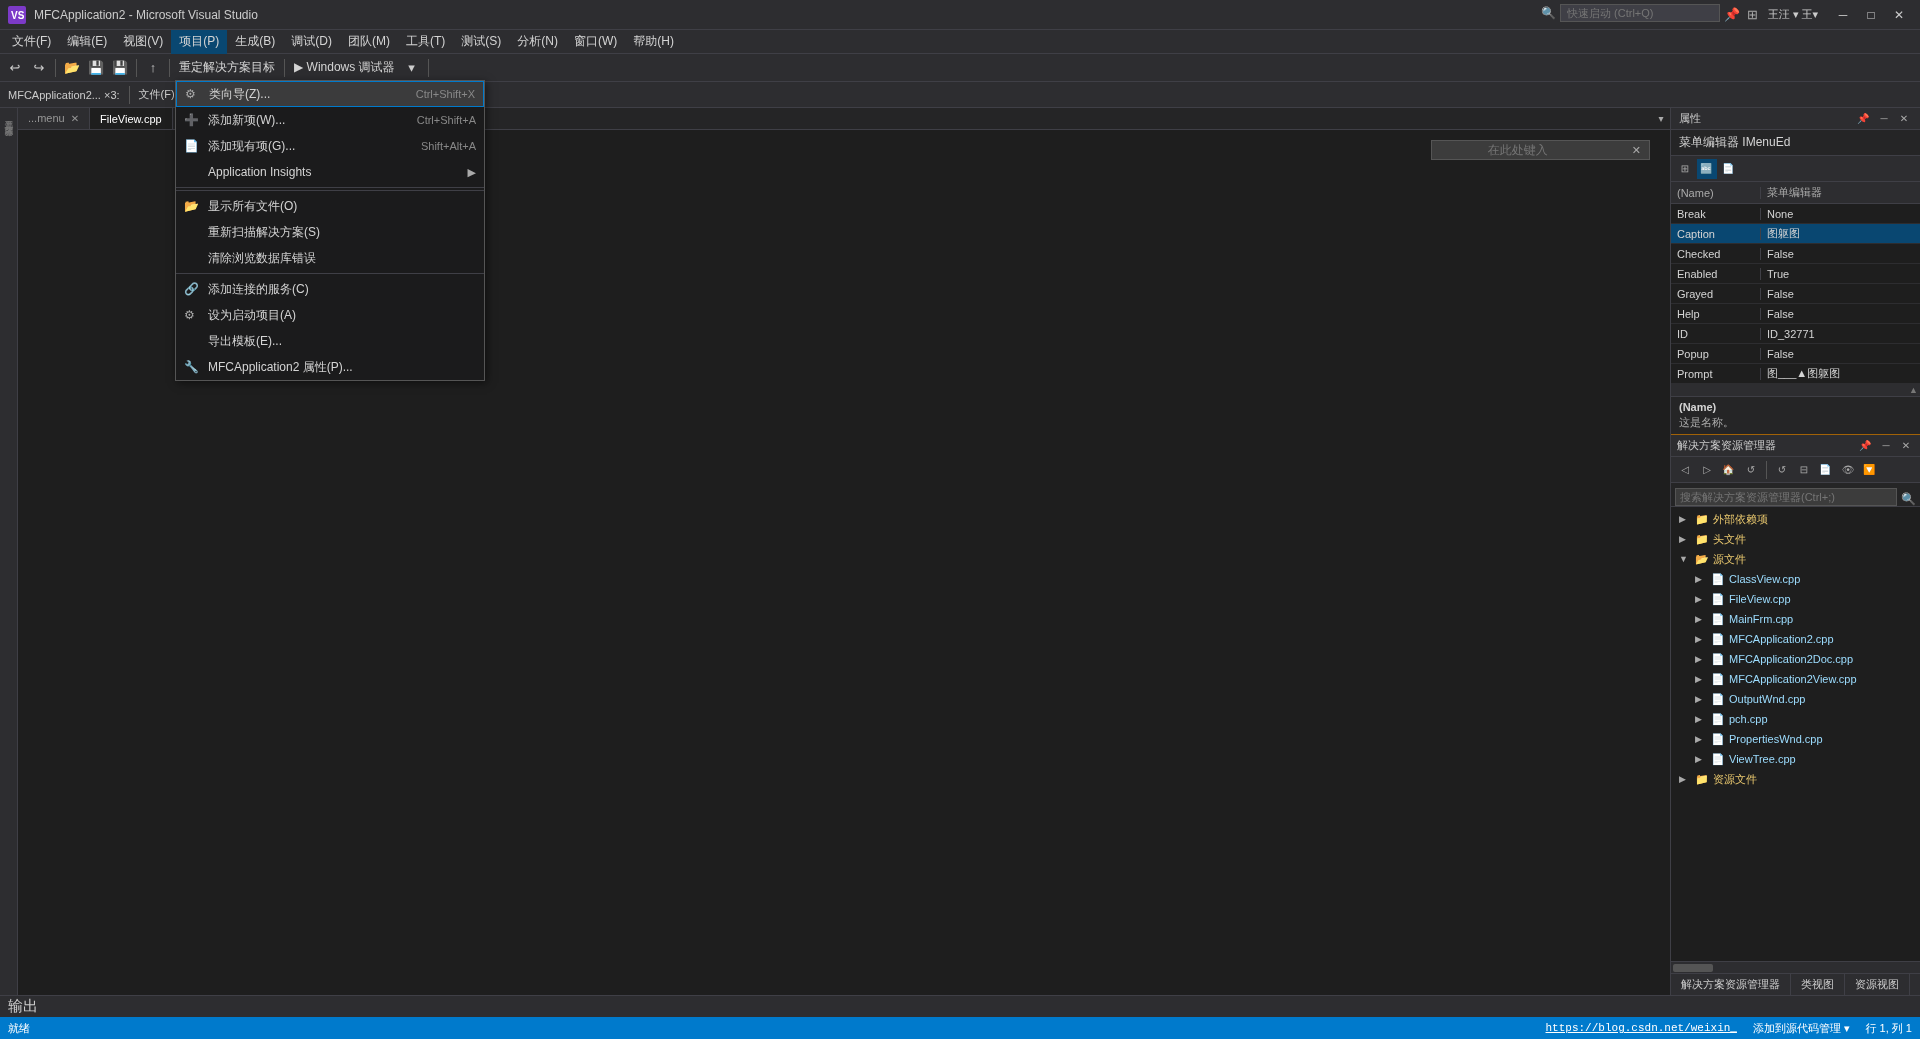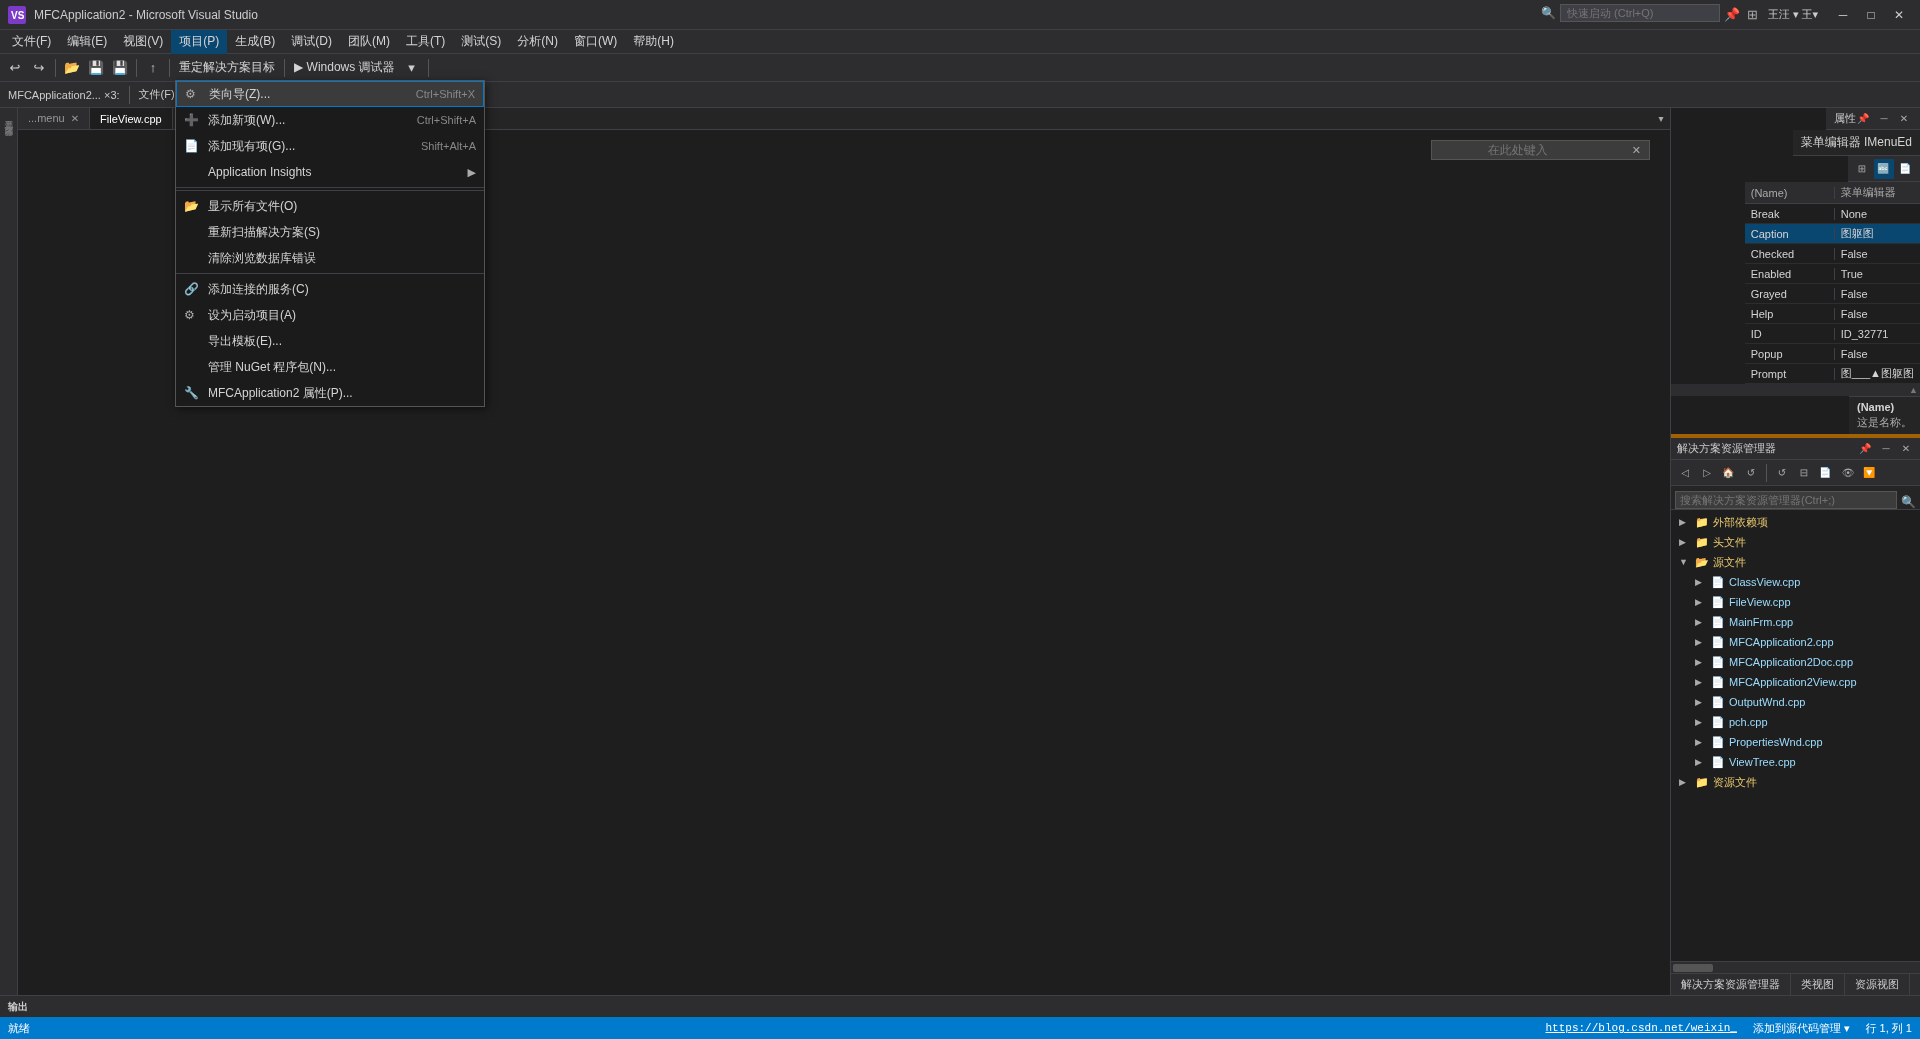--- a/index.html
+++ b/index.html
@@ -613,21 +613,21 @@
         <div class="search-box-in-editor">
           <input type="text" placeholder="在此处键入" style="">
           <span style="color:#aaa;cursor:pointer;font-size:11px;">✕</span>
         </div>
       </div>
 
     </div>
 
     <div class="right-panels">
 
-      <div style="display:flex;flex-direction:column;border-bottom:4px solid #a16207;align-items:flex-end;">
+      <div style="display:flex;flex-direction:column;border-bottom:1px solid #a16207;">
 
         <div class="panel-header">
           <span class="panel-header-title">属性</span>
           <div class="panel-header-icons">
             <span class="panel-icon-btn">📌</span>
             <span class="panel-icon-btn">─</span>
             <span class="panel-icon-btn">✕</span>
           </div>
         </div>
 
@@ -806,21 +806,21 @@
         <div class="sol-bottom-tabs">
           <div class="sol-bottom-tab">解决方案资源管理器</div>
           <div class="sol-bottom-tab">类视图</div>
           <div class="sol-bottom-tab">资源视图</div>
         </div>
       </div>
     </div>
   </div>
 
   <div style="height:22px;background:#2d2d30;display:flex;align-items:center;padding:0 8px;border-top:1px solid #3f3f46;">
-    <span style="font-size:10px;color:#ccc;cursor:pointer;font-weight:bold;">输出</span>
+    <span style="font-size:15px;color:#ccc;cursor:pointer;">输出</span>
   </div>
 
 </div>
 
 <div class="context-menu">
 
   <div class="ctx-item ctx-highlight">
     <span class="icon-area">⚙</span>
     <span>类向导(Z)...</span>
     <span class="shortcut">Ctrl+Shift+X</span>
@@ -872,24 +872,20 @@
   <div class="ctx-item">
     <span class="icon-area">⚙</span>
     <span>设为启动项目(A)</span>
   </div>
 
   <div class="ctx-item">
     <span class="icon-area"></span>
     <span>导出模板(E)...</span>
   </div>
 
-  <div class="ctx-item">
-    <span class="icon-area"></span>
-    <span>管理 NuGet 程序包(N)...</span>
-  </div>
 
   <div class="ctx-item">
     <span class="icon-area">🔧</span>
     <span>MFCApplication2 属性(P)...</span>
   </div>
 </div>
 
 <div class="status-bar" style="position:fixed;bottom:0;left:0;right:0;">
   <span>就绪</span>
   <div class="status-right">

